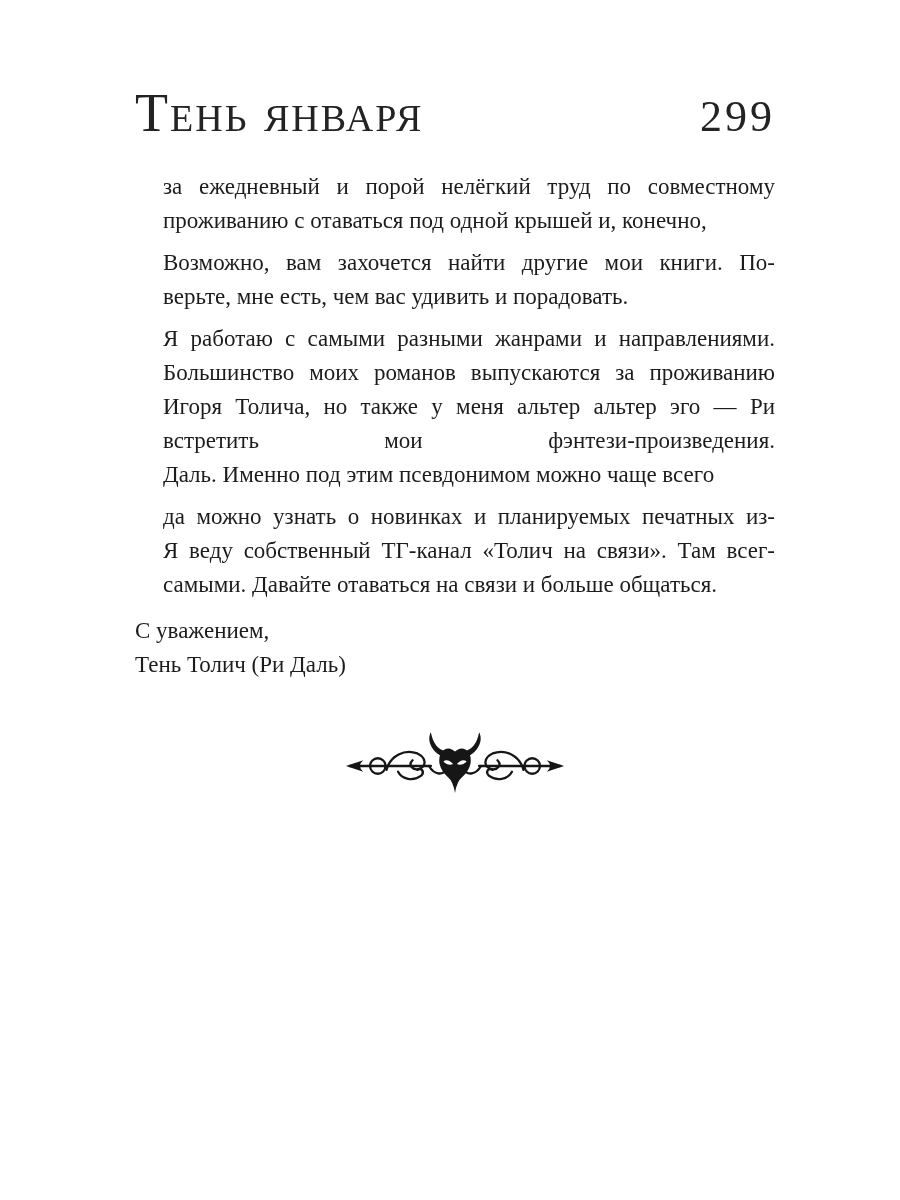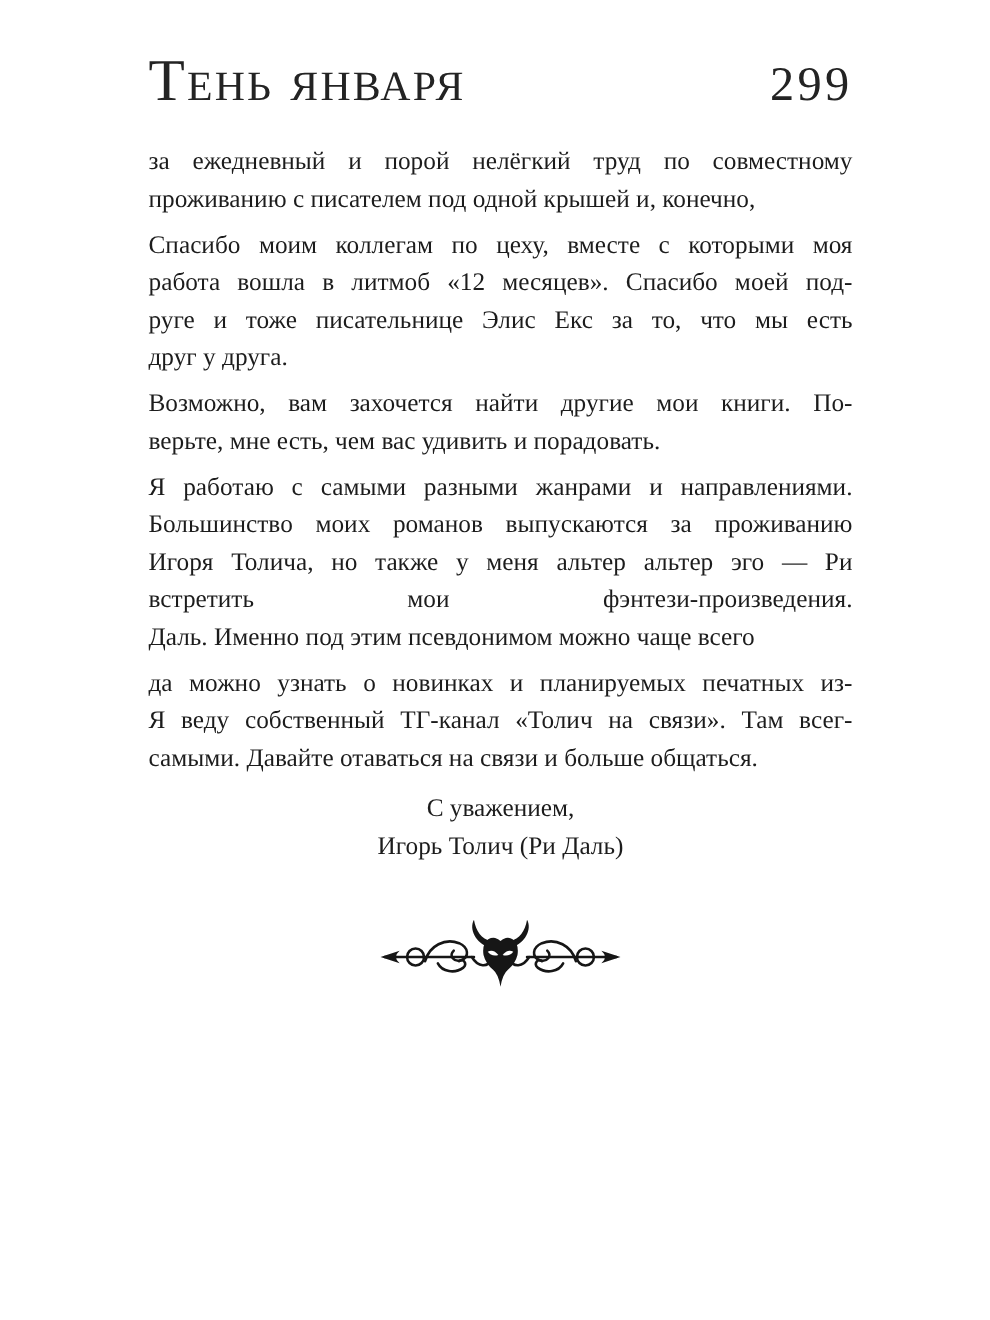--- a/index.html
+++ b/index.html
@@ -5,21 +5,21 @@
   html, body { margin: 0; padding: 0; }
   body {
     width: 900px; height: 1200px;
     background: #ffffff;
     color: #1c1c1c;
     font-family: "Liberation Serif", serif;
     overflow: hidden;
     position: relative;
   }
   .page {
-    padding-top: 44px;
+    padding-top: 84px;
     width: 640px;
     margin-left: 135px;
   }
   
   .header {
     display: flex;
     justify-content: space-between;
     align-items: baseline;
     height: 58px;
   }
@@ -35,39 +35,39 @@
   }
   .book-title::first-letter { text-transform: uppercase; }
   .page-number {
     font-family: "Liberation Serif", serif;
     font-size: 44px;
     line-height: 58px;
     color: #232323;
     letter-spacing: 3px;
   }
   
-  .body-text { margin-top: 28px; }
+  .body-text { margin-top: 28px; margin-left: 28px; }
   .para { margin: 0 0 8px 0; }
   .para .line {
     font-size: 23px;
     line-height: 34px;
     text-align: justify;
     text-align-last: justify;
     -moz-text-align-last: justify;
     white-space: normal;
     color: #1c1c1c;
   }
   .para .line:last-child {
     text-align-last: auto;
     -moz-text-align-last: auto;
   }
   
   .signature {
     margin-top: 12px;
-    text-align: center;
+    text-align: left;
     font-size: 23px;
     line-height: 34px;
     color: #1c1c1c;
   }
   
   .divider {
     margin-top: 46px;
     text-align: center;
   }
   .divider svg { display: inline-block; }
@@ -79,27 +79,21 @@
 
   <div class="header">
     <div class="book-title">Тень Января</div>
     <div class="page-number">299</div>
   </div>
 
   <div class="body-text">
 
   <div class="para">
         <div class="line">за ежедневный и порой нелёгкий труд по совместному</div>
-        <div class="line">проживанию с писателем под одной крышей и, конечно,</div>
-      </div>
-      <div class="para">
-        <div class="line">Спасибо моим коллегам по цеху, вместе с которыми моя</div>
-        <div class="line">работа вошла в литмоб «12 месяцев». Спасибо моей под-</div>
-        <div class="line">руге и тоже писательнице Элис Екс за то, что мы есть</div>
-        <div class="line">друг у друга.</div>
+        <div class="line">проживанию с отаваться под одной крышей и, конечно,</div>
       </div>
       <div class="para">
         <div class="line">Возможно, вам захочется найти другие мои книги. По-</div>
         <div class="line">верьте, мне есть, чем вас удивить и порадовать.</div>
       </div>
       <div class="para">
         <div class="line">Я работаю с самыми разными жанрами и направлениями.</div>
         <div class="line">Большинство моих романов выпускаются за проживанию</div>
         <div class="line">Игоря Толича, но также у меня альтер альтер эго — Ри</div>
         <div class="line">встретить мои фэнтези-произведения.</div>
@@ -107,21 +101,21 @@
       </div>
       <div class="para">
         <div class="line">да можно узнать о новинках и планируемых печатных из-</div>
         <div class="line">Я веду собственный ТГ-канал «Толич на связи». Там всег-</div>
         <div class="line">самыми. Давайте отаваться на связи и больше общаться.</div>
       </div>
     </div>
 
   <div class="signature">
     <div>С уважением,</div>
-    <div>Игорь Толич (Ри Даль)</div>
+    <div>Тень Толич (Ри Даль)</div>
   </div>
 
   <div class="divider">
     <svg width="222" height="76" viewBox="0 0 230 76" xmlns="http://www.w3.org/2000/svg">
 
       <g id="flourishL" stroke="#161616" stroke-width="2.4" fill="none" stroke-linecap="round">
         <path d="M6,38 H90"></path>
         <path d="M2,38 L20,32 Q13,38 20,44 Z" fill="#161616" stroke="none"></path>
         <path d="M27,38 a8,8 0 1 1 16,0 a8,8 0 1 1 -16,0"></path>
         <path d="M44,42 C48,27 63,20 76,25 C85,29 86,38 78,41 C71,43 66,37 71,32"></path>

